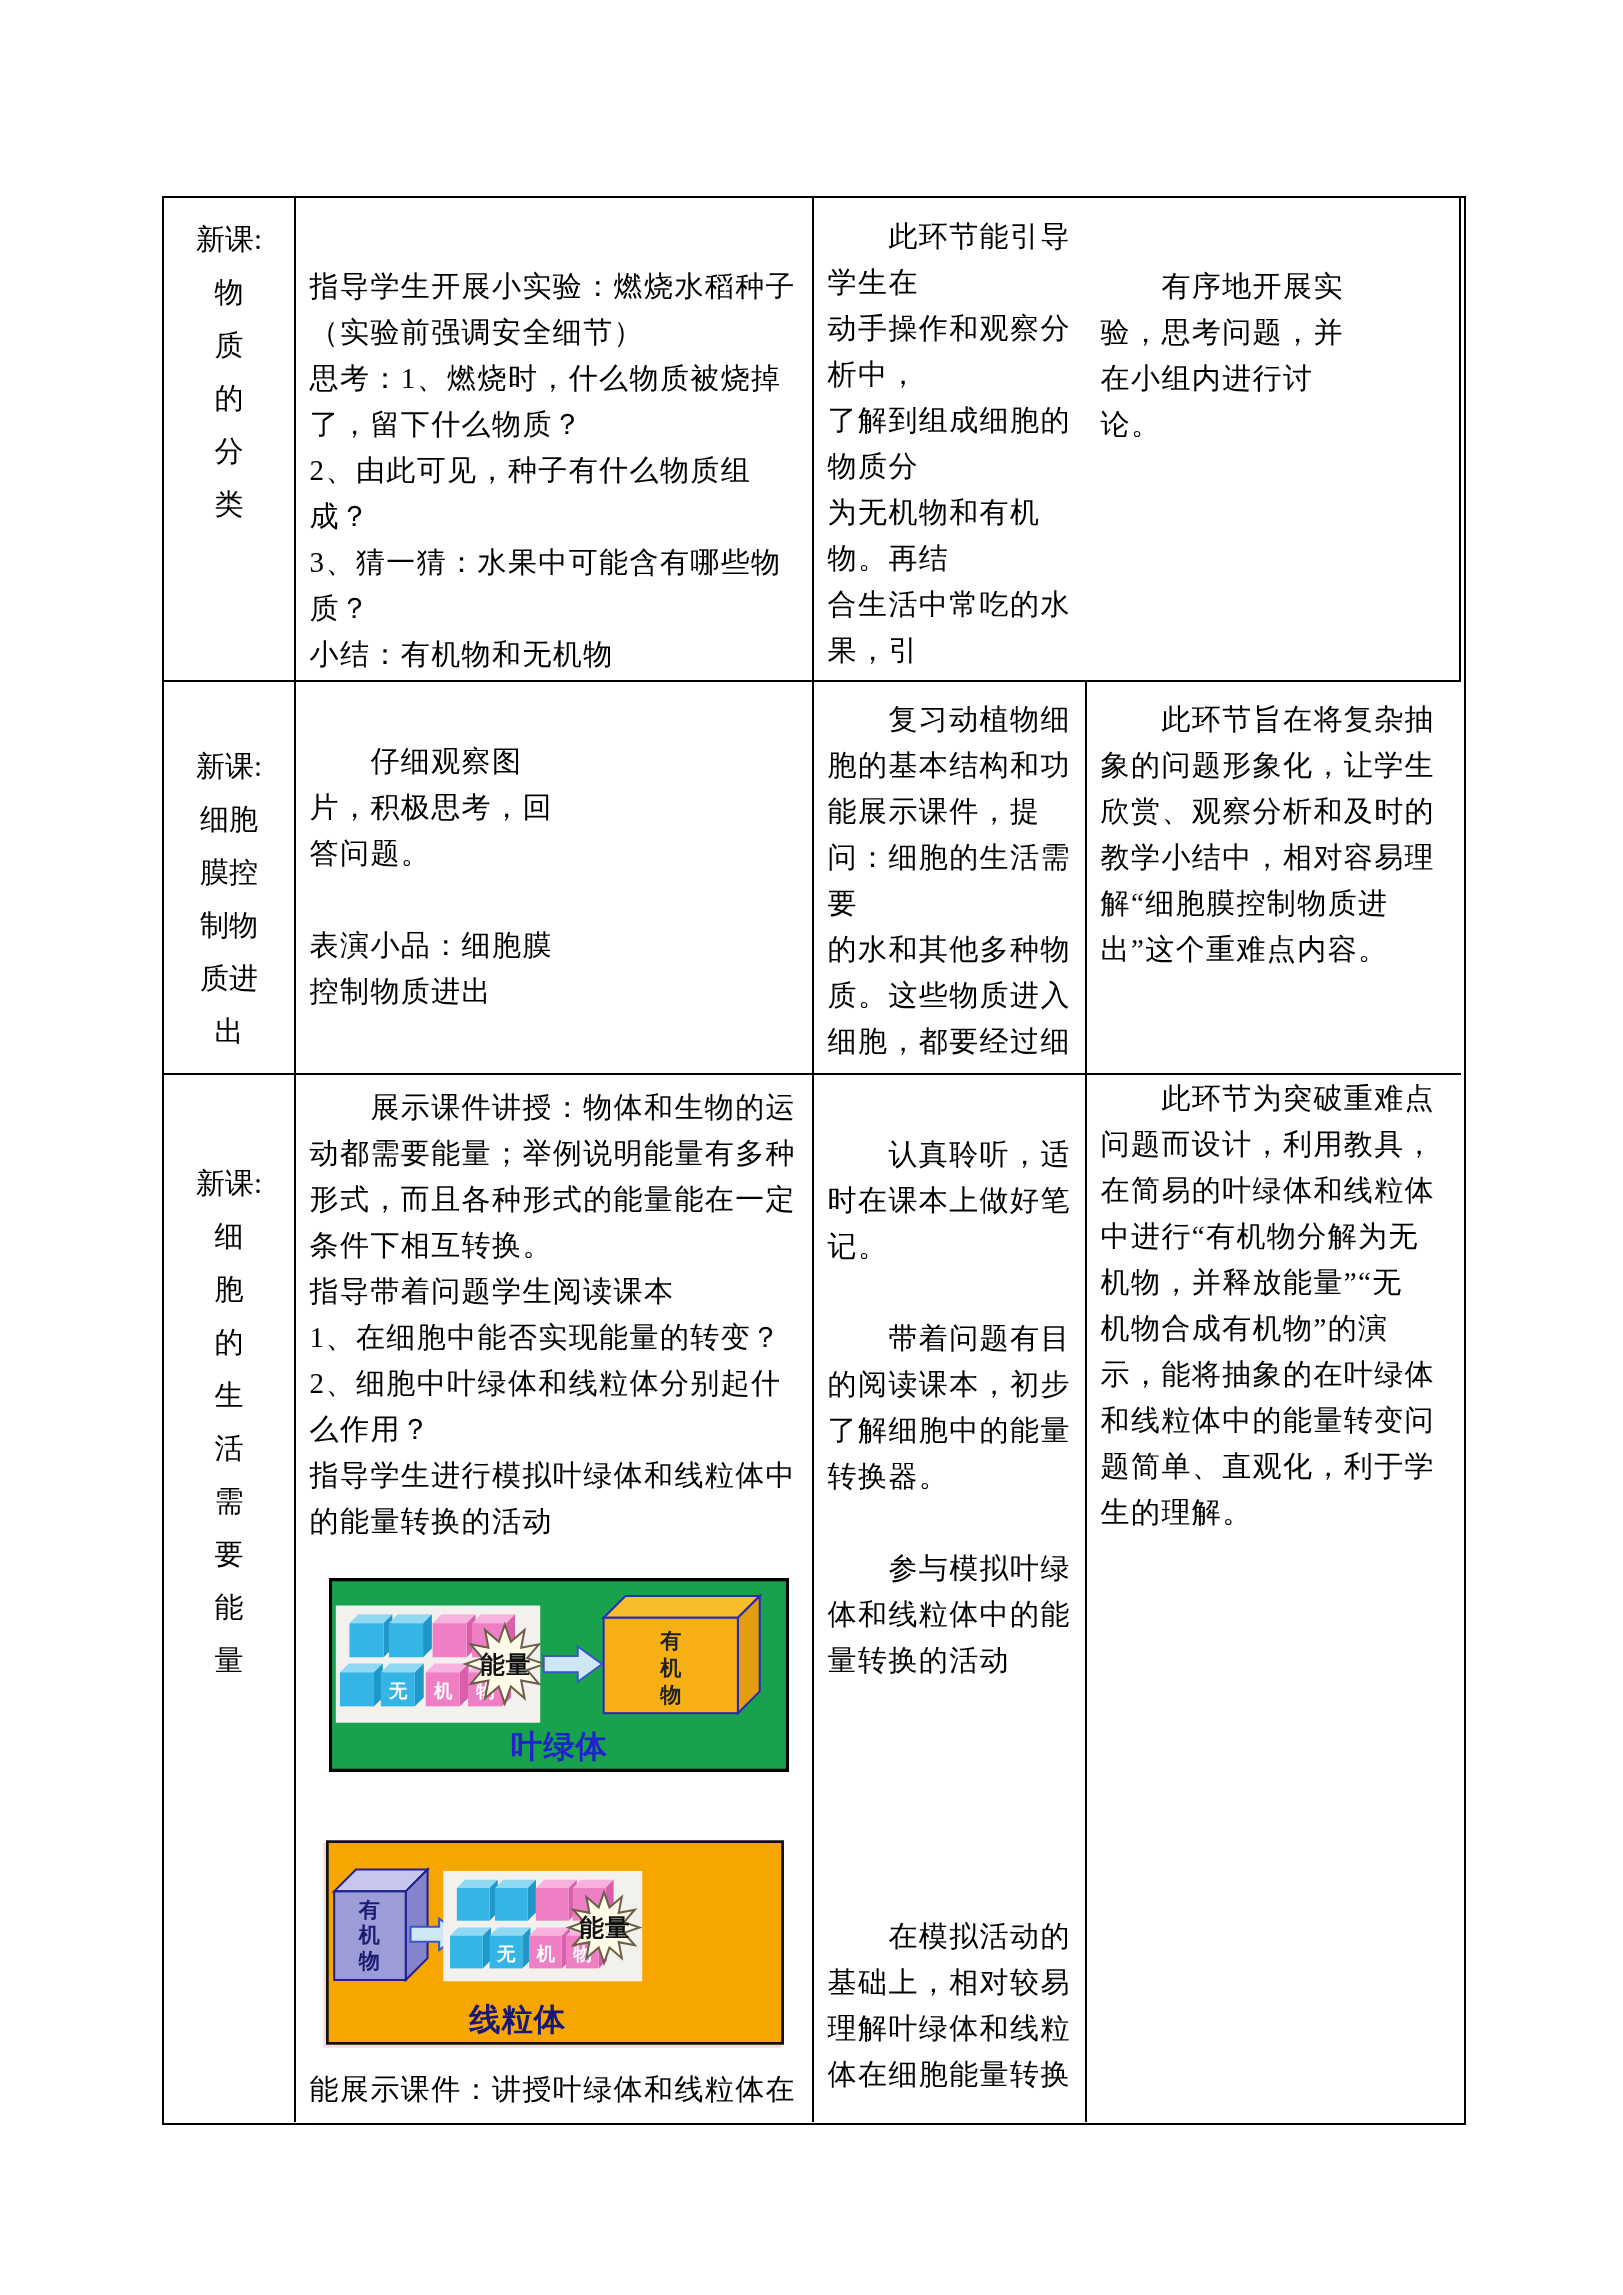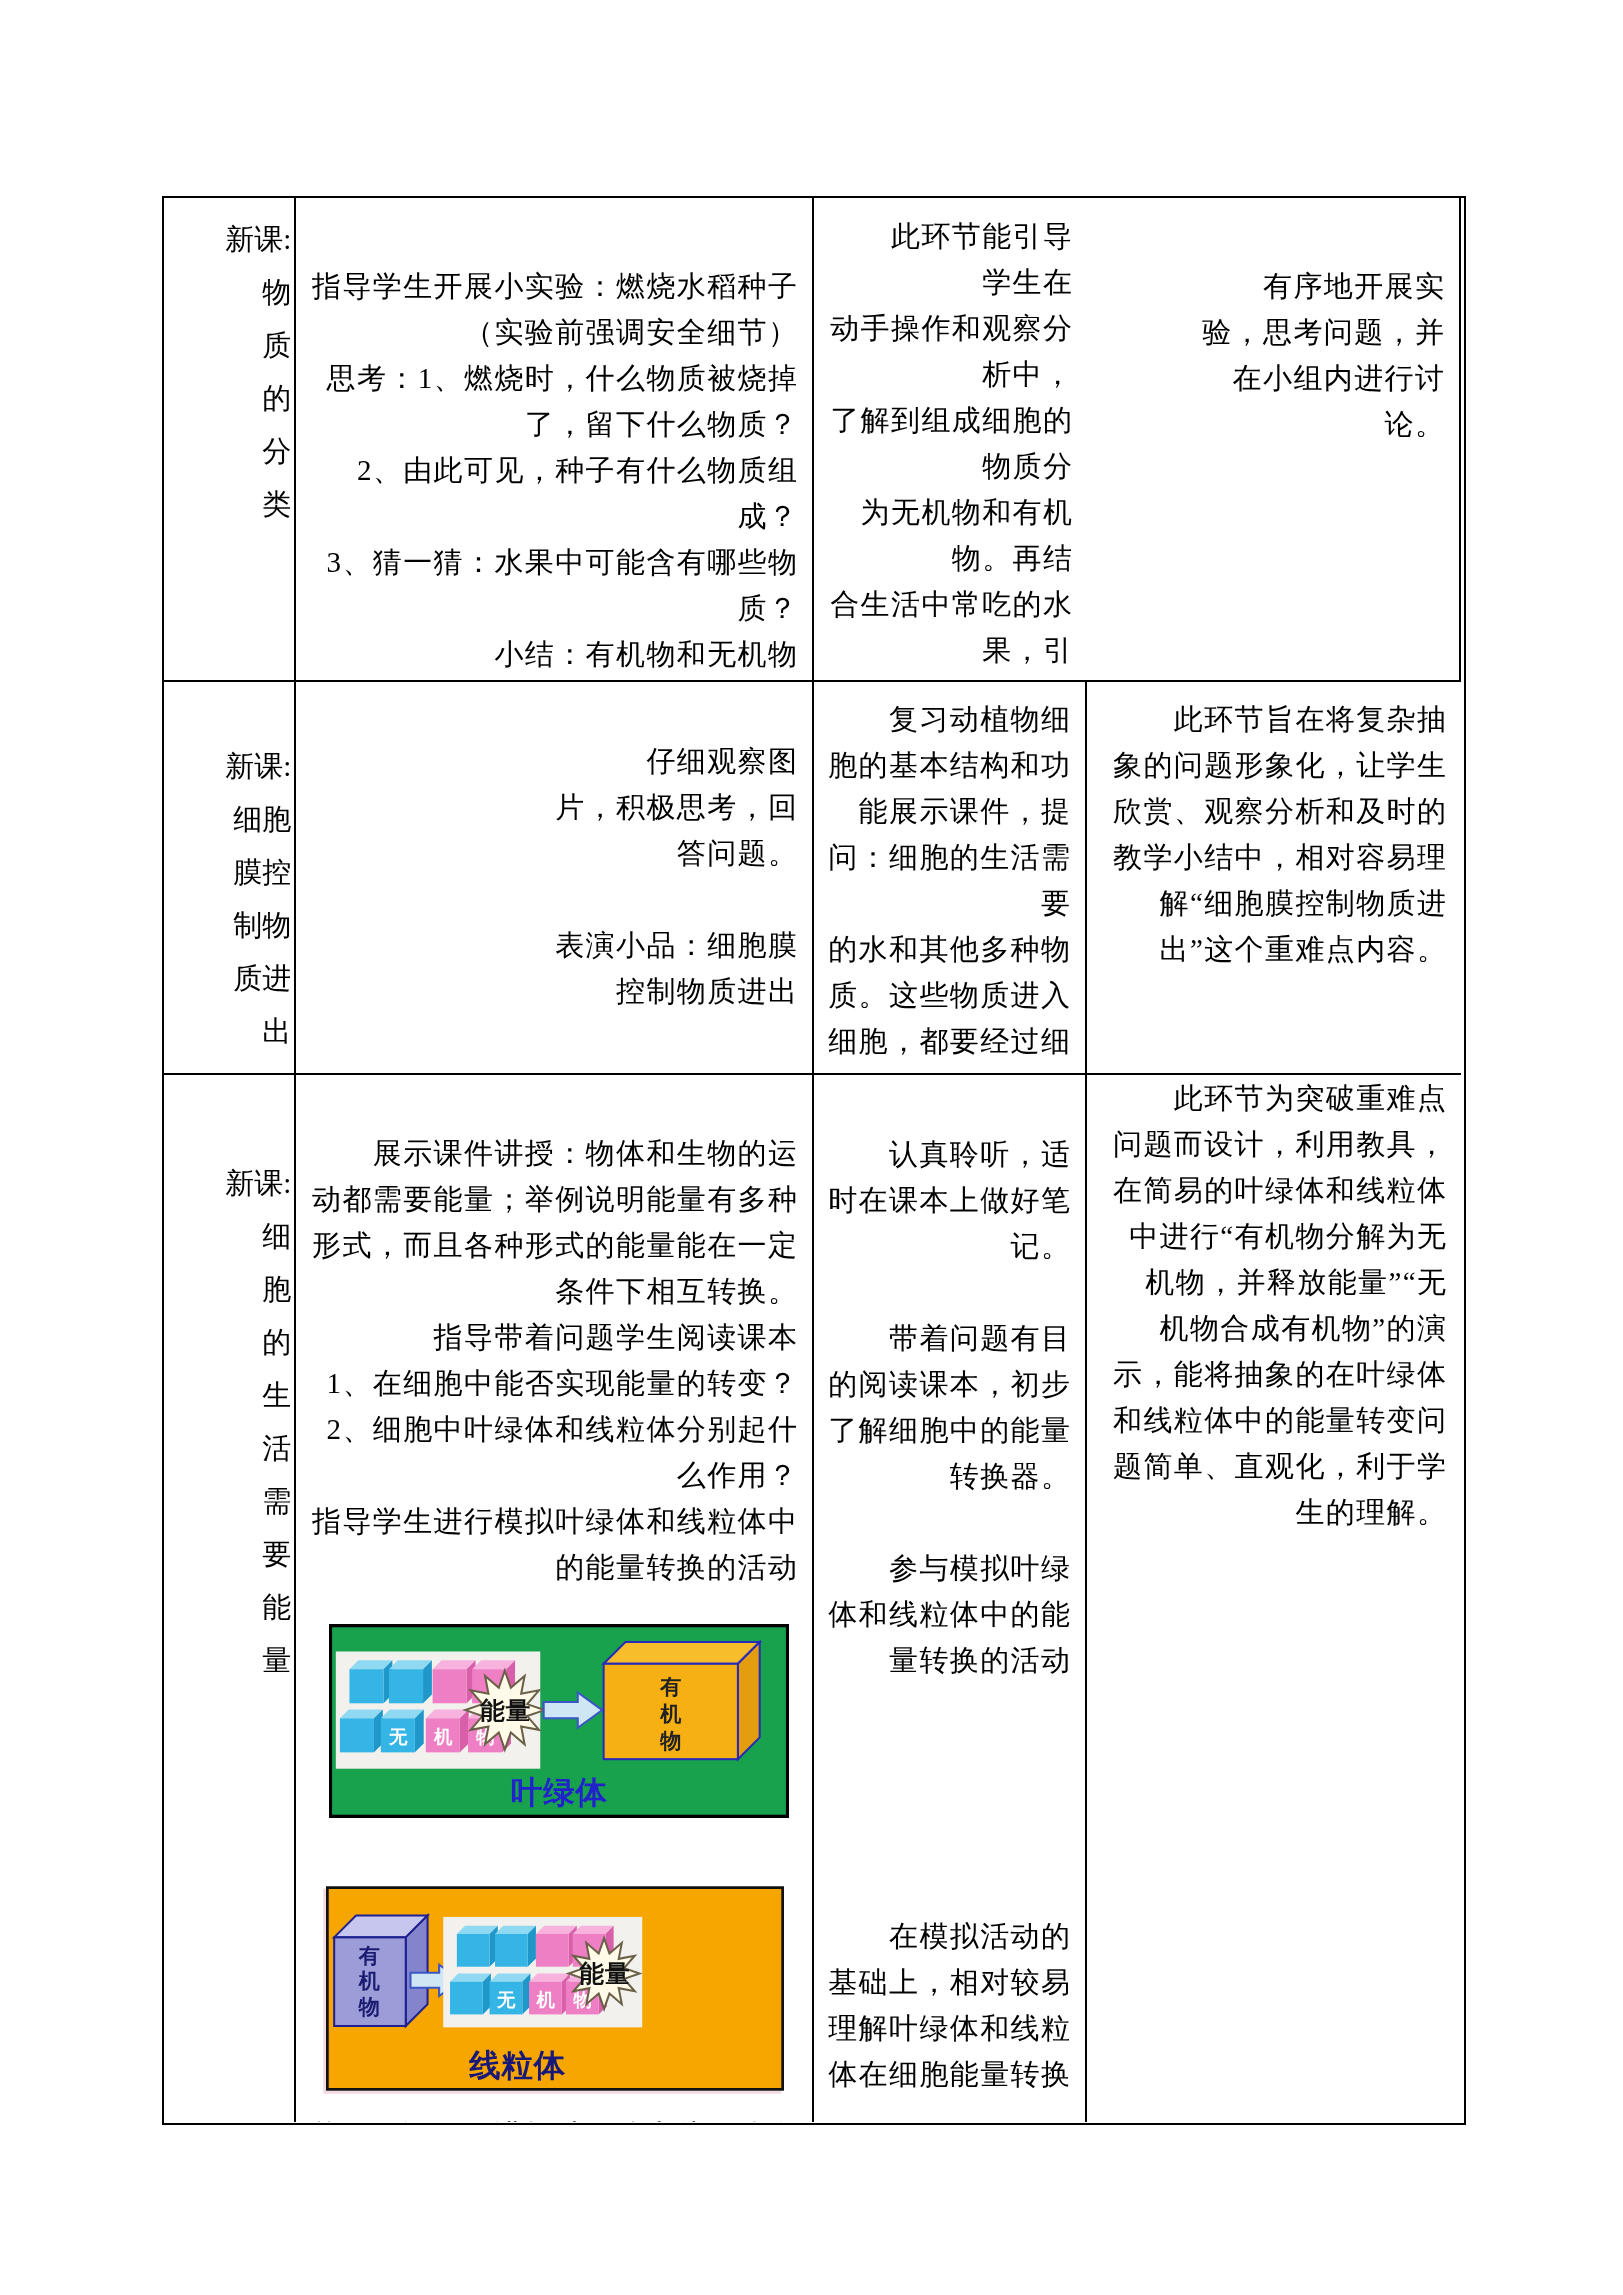--- a/index.html
+++ b/index.html
@@ -15,35 +15,35 @@
     grid-template-columns:132px 518px 273px 374px;
     grid-template-rows:484px 393px 1047px;
   }
   .cell{
     box-sizing:border-box;overflow:hidden;
     border-right:2px solid #000;border-bottom:2px solid #000;
     font-size:29px;line-height:46px;letter-spacing:1.4px;
   }
   .cell.c-last{border-right:none;}
   .cell.r-last{border-bottom:none;}
-  .txt{white-space:pre-line;padding:0 13.6px;text-align:right;}
+  .txt{white-space:pre-line;padding:0 13.6px;}
   
   .stage{ text-align:center;line-height:53px;letter-spacing:0; }
   .stage .txt{padding:0 2.7px;}
   #cell-stage-1 .txt{padding-top:15px;}
   #cell-stage-2 .txt{padding-top:58px;}
   #cell-stage-3 .txt{padding-top:82px;}
   
   #cell-teacher-1 .txt{padding-top:65px;}
   #cell-student-1 .txt{padding-top:65px;}
   #cell-intent-1  .txt{padding-top:15px;}
   #cell-teacher-2 .txt{padding-top:13.6px;}
   #cell-student-2 .txt{padding-top:56px;}
   #cell-intent-2  .txt{padding-top:13.6px;}
-  #cell-teacher-3 .txt.top{padding-top:9px;margin-top:46px;}
+  #cell-teacher-3 .txt.top{padding-top:9px;}
   #cell-student-3 .txt{padding-top:56px;}
   #cell-intent-3  .txt{}
   
   #chloroplast-figure{display:block;margin:34px 0 0 33px;}
   #mitochondria-figure{display:block;margin:68px 0 0 30px;box-shadow:-2.7px 2.7px 0 #f2d9e2;}
   #cell-teacher-3 .txt.bottom{padding-top:20.5px;}
   
   .cube .front{stroke:none;}
   .cube.blue .front{fill:#35b5e5}.cube.blue .top{fill:#8fd9f2}.cube.blue .side{fill:#1f97c9}
   .cube.pink .front{fill:#ef7fc4}.cube.pink .top{fill:#f7b3dd}.cube.pink .side{fill:#d95faa}

